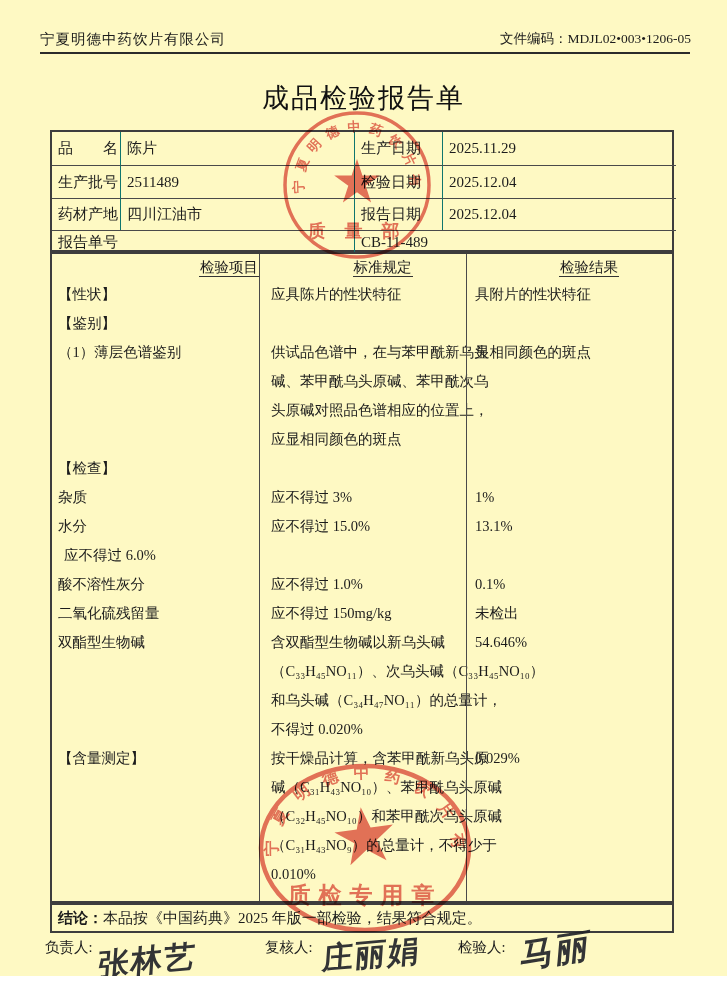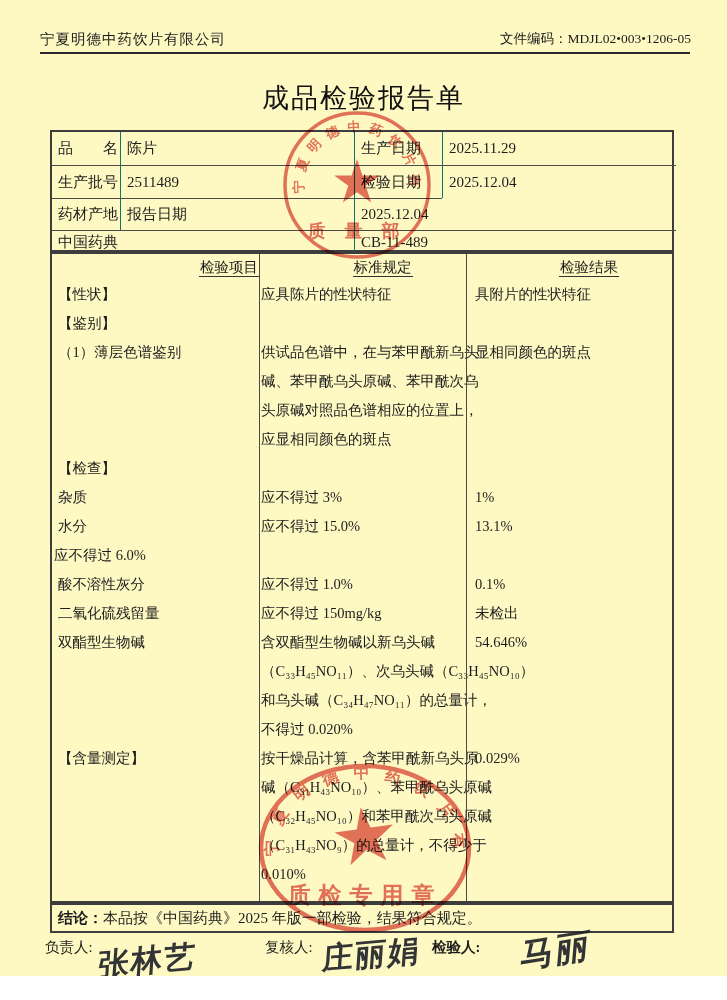--- a/index.html
+++ b/index.html
@@ -38,34 +38,34 @@
   .vline.v1{left:207px;}
   .vline.v2{left:414px;}
   .mhead{display:flex;height:26px;line-height:26px;}
   .mhead .hc{box-sizing:border-box;padding-left:40px;}
   .mhead .hc span{border-bottom:1px solid #333;padding:0 1px 1px 1px;}
   .hc.item{width:207px;padding-left:6px;text-align:right;}
   .hc.std{width:207px;text-align:center;}
   .hc.res{width:206px;text-align:center;}
   .mrow{display:flex;align-items:flex-start;}
   .c-item{width:207px;padding-left:6px;box-sizing:border-box;}
-  .c-std{width:207px;padding-left:2px;box-sizing:border-box;}
+  .c-std{width:207px;padding-left:12px;box-sizing:border-box;}
   .c-res{width:206px;padding-left:9px;box-sizing:border-box;}
   .ln{height:29px;line-height:29px;white-space:nowrap;overflow:visible;}
   
   .conclusion{
     position:absolute;left:50px;top:903px;width:624px;height:30px;
     border:2px solid #3d3d3d;box-sizing:border-box;line-height:26px;
     font-size:15px;padding-left:6px;white-space:nowrap;
   }
   .conclusion .lbl{font-weight:700;}
   
   .sig-area{position:absolute;left:0;top:932px;width:727px;height:68px;font-size:14.5px;}
   .sig-lbl{position:absolute;top:6px;}
-  .sig-lbl.r{left:45px;} .sig-lbl.v{left:265px;} .sig-lbl.i{left:432px;font-weight:bold;}
+  .sig-lbl.r{left:45px;} .sig-lbl.v{left:265px;} .sig-lbl.i{left:458px;}
   .sig-name{
     position:absolute;color:#22242a;
     font-size:31px;font-weight:600;
     transform:rotate(-5deg) skewX(-9deg);
     letter-spacing:2px;opacity:.92;
   }
   .sig-name.r{left:98px;top:8px;}
   .sig-name.v{left:322px;top:2px;}
   .sig-name.i{left:520px;top:-4px;font-size:34px;transform:rotate(-9deg) skewX(-14deg);}
   
@@ -88,24 +88,25 @@
     <div class="cell bl">陈片</div>
     <div class="cell bl">生产日期</div>
     <div class="cell bl">2025.11.29</div>
 
     <div class="cell bt">生产批号</div>
     <div class="cell bt bl">2511489</div>
     <div class="cell bt bl">检验日期</div>
     <div class="cell bt bl">2025.12.04</div>
 
     <div class="cell bt">药材产地</div>
+    <div class="cell bt bl">四川江油市</div>
     <div class="cell bt bl">报告日期</div>
     <div class="cell bt bl">2025.12.04</div>
 
-    <div class="cell bt span2a">中国药典</div>
+    <div class="cell bt span2a">报告单号</div>
     <div class="cell bt bl span2b">CB-11-489</div>
   </div>
 
   <div class="main-table">
     <div class="vline v1"></div>
     <div class="vline v2"></div>
 
     <div class="mhead">
       <div class="hc item"><span>检验项目</span></div>
       <div class="hc std"><span>标准规定</span></div>

